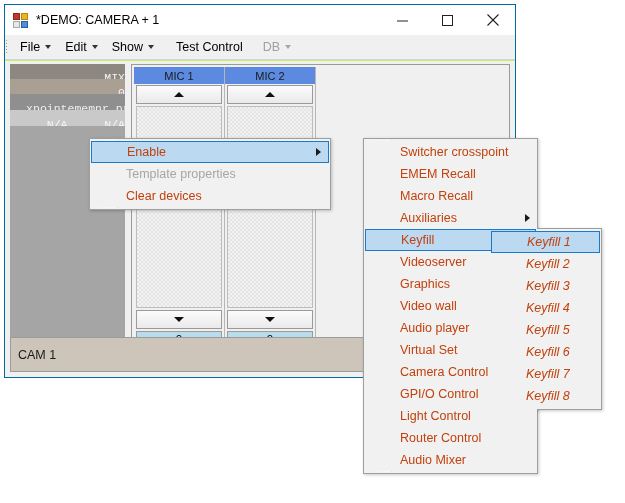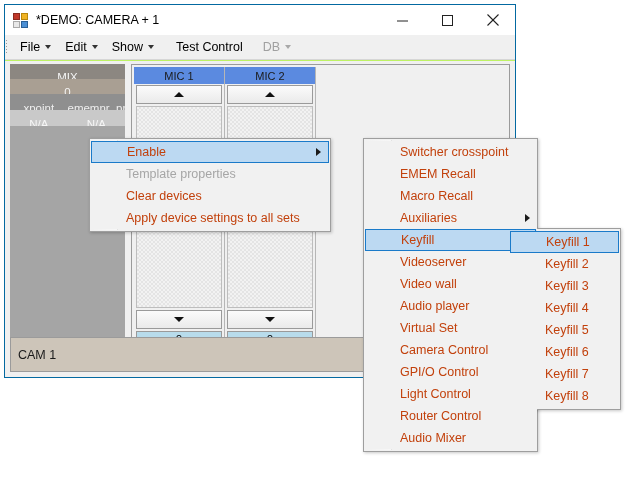--- a/index.html
+++ b/index.html
@@ -127,25 +127,26 @@
     left: 5px; top: 3px;
     width: 115px;
     height: 288px;
     background: #a5a5a5;
     box-sizing: border-box;
   }
   .lp-row { display: flex; width: 100%; box-sizing: border-box; }
   .lp-cell {
     font-size: 11.5px;
     color: #f2f2f2;
-    text-align: center;
+    text-align: right;
     padding: 7px 0 2px 0;
     box-sizing: border-box;
     overflow: hidden;
     white-space: nowrap;
+    font-family: Liberation Mono, monospace;
   }
   .lp-mix   { width: 100%; background: #8c8781; color: #f5f5f5; height: 15px; line-height: 13px; }
   .lp-zero  { width: 100%; background: #a99f93; color: #f5f5f5; height: 15px; line-height: 13px; }
   .lp-hdr   { background: #8f8f8f; height: 16px; line-height: 15px; color: #eeeeee; }
   .lp-val   { background: #c9c9c9; height: 16px; line-height: 15px; color: #f6f6f6; }
   .lp-fill  { width: 100%; background: #a5a5a5; }
 
   
   .gridpanel {
     position: absolute;
@@ -278,21 +279,21 @@
     position: absolute;
     right: 7px;
     width: 0; height: 0;
     border-top: 4px solid transparent;
     border-bottom: 4px solid transparent;
     border-left: 5px solid #1b1b1b;
   }
 
   #menu-level1 { left: 89px;  top: 138px; width: 242px; }
   #menu-level2 { left: 331px; top: 138px; width: 175px; margin-left: 32px; }
-  #menu-level3 { left: 508px; top: 228px; width: 113px; }
+  #menu-level3 { left: 489px; top: 228px; width: 113px; font-style: italic; }
 </style>
 </head>
 <body>
 
 <div id="root">
 
   <div class="window">
 
     <div class="titlebar">
       <div class="app-icon">
@@ -402,23 +403,20 @@
       <div class="ctxrow hl">
         <span>Enable</span>
         <span class="arrow"></span>
       </div>
       <div class="ctxrow disabled">
         <span>Template properties</span>
       </div>
       <div class="ctxrow">
         <span>Clear devices</span>
       </div>
-      <div class="ctxrow">
-        <span>Apply device settings to all sets</span>
-      </div>
     </div>
 
   <div class="ctxmenu" id="menu-level2">
       <div class="ctxrow">
         <span>Switcher crosspoint</span>
       </div>
       <div class="ctxrow">
         <span>EMEM Recall</span>
       </div>
       <div class="ctxrow">
@@ -429,20 +427,23 @@
         <span class="arrow"></span>
       </div>
       <div class="ctxrow hl">
         <span>Keyfill</span>
         <span class="arrow"></span>
       </div>
       <div class="ctxrow">
         <span>Videoserver</span>
       </div>
       <div class="ctxrow">
+        <span>Graphics</span>
+      </div>
+      <div class="ctxrow">
         <span>Video wall</span>
       </div>
       <div class="ctxrow">
         <span>Audio player</span>
       </div>
       <div class="ctxrow">
         <span>Virtual Set</span>
       </div>
       <div class="ctxrow">
         <span>Camera Control</span>

